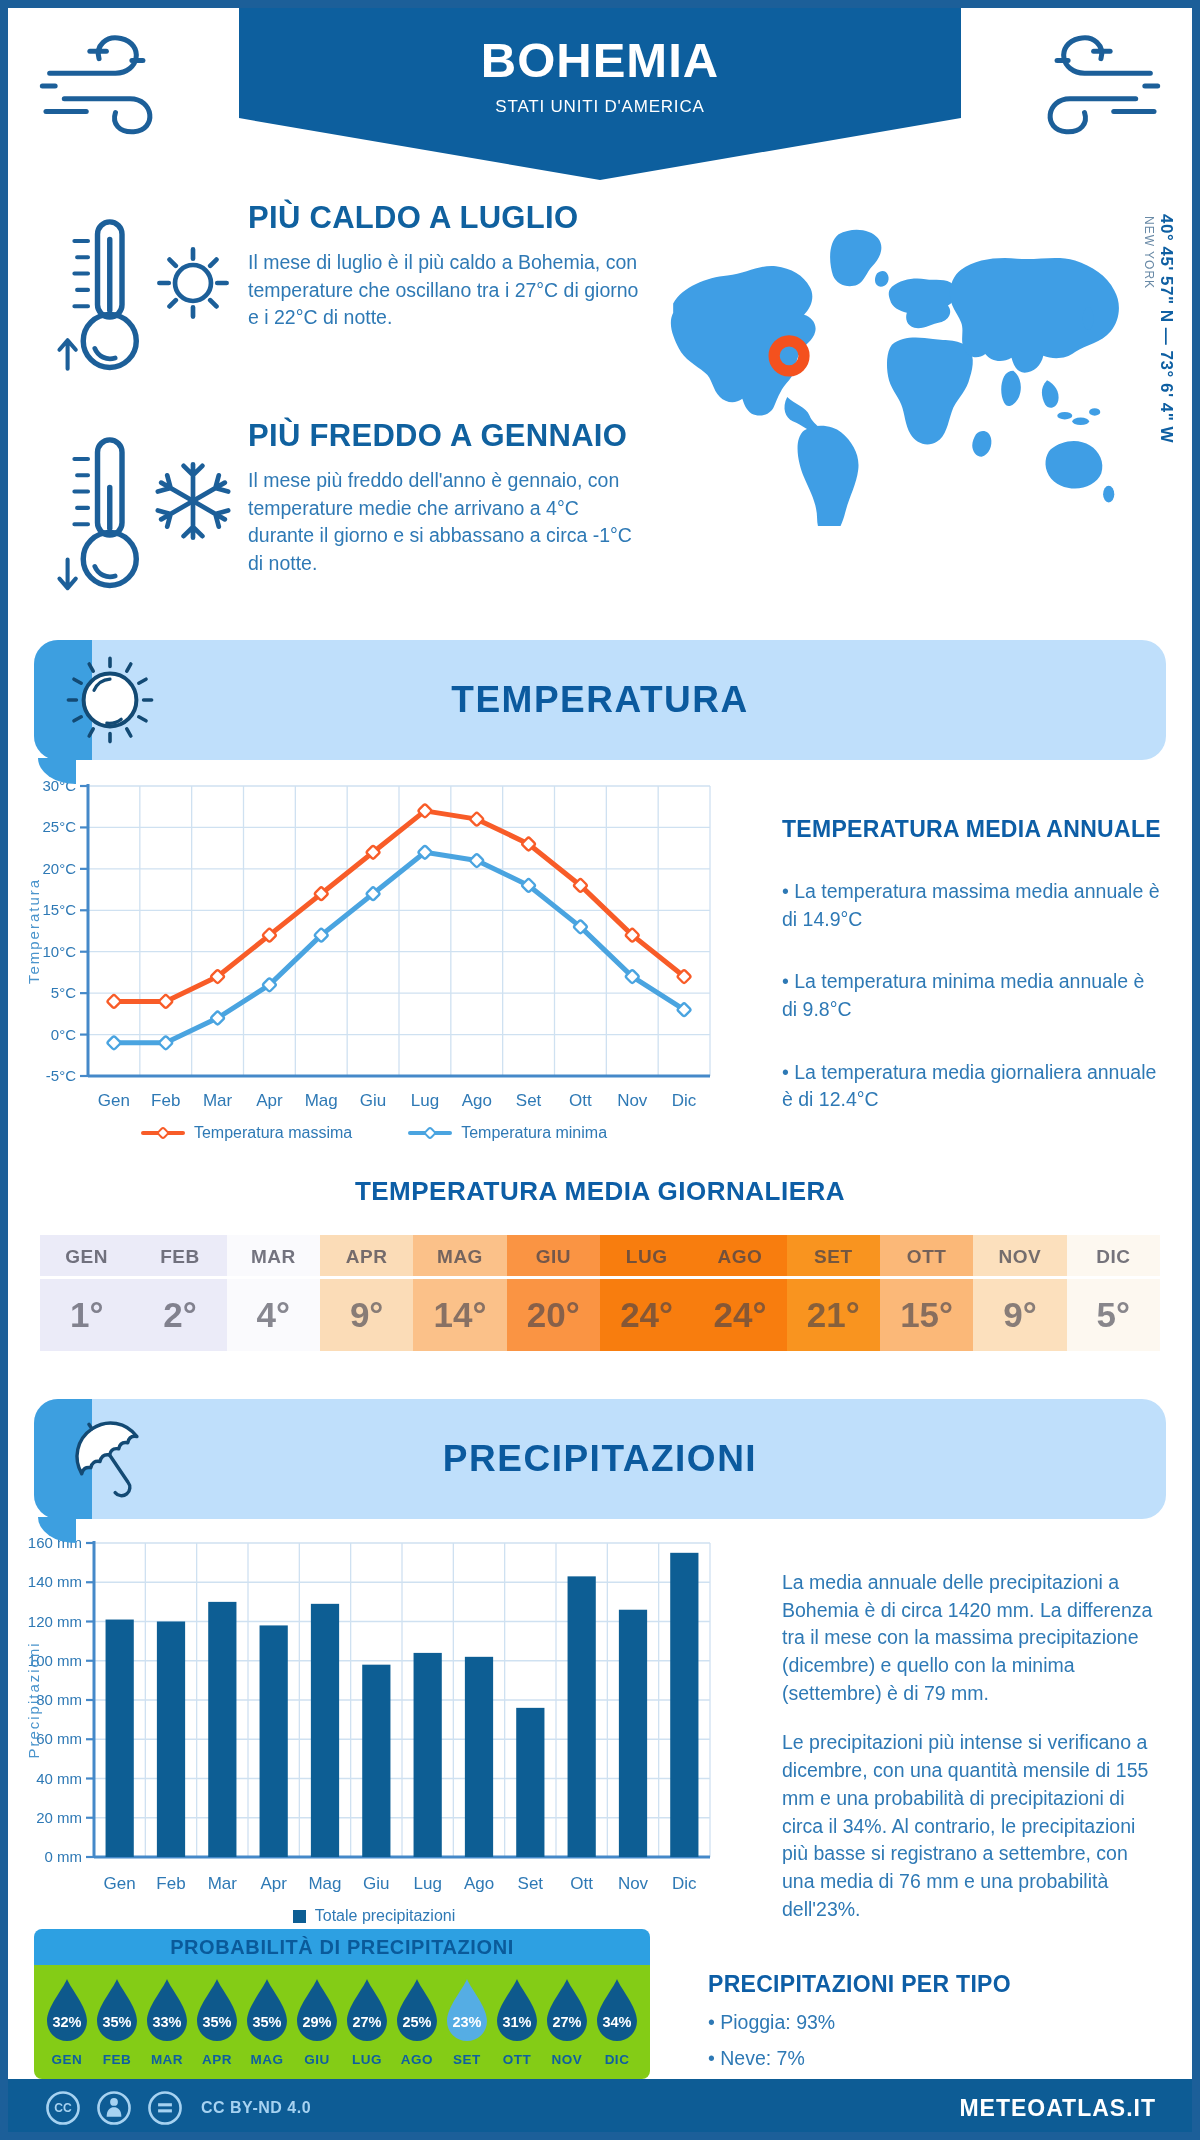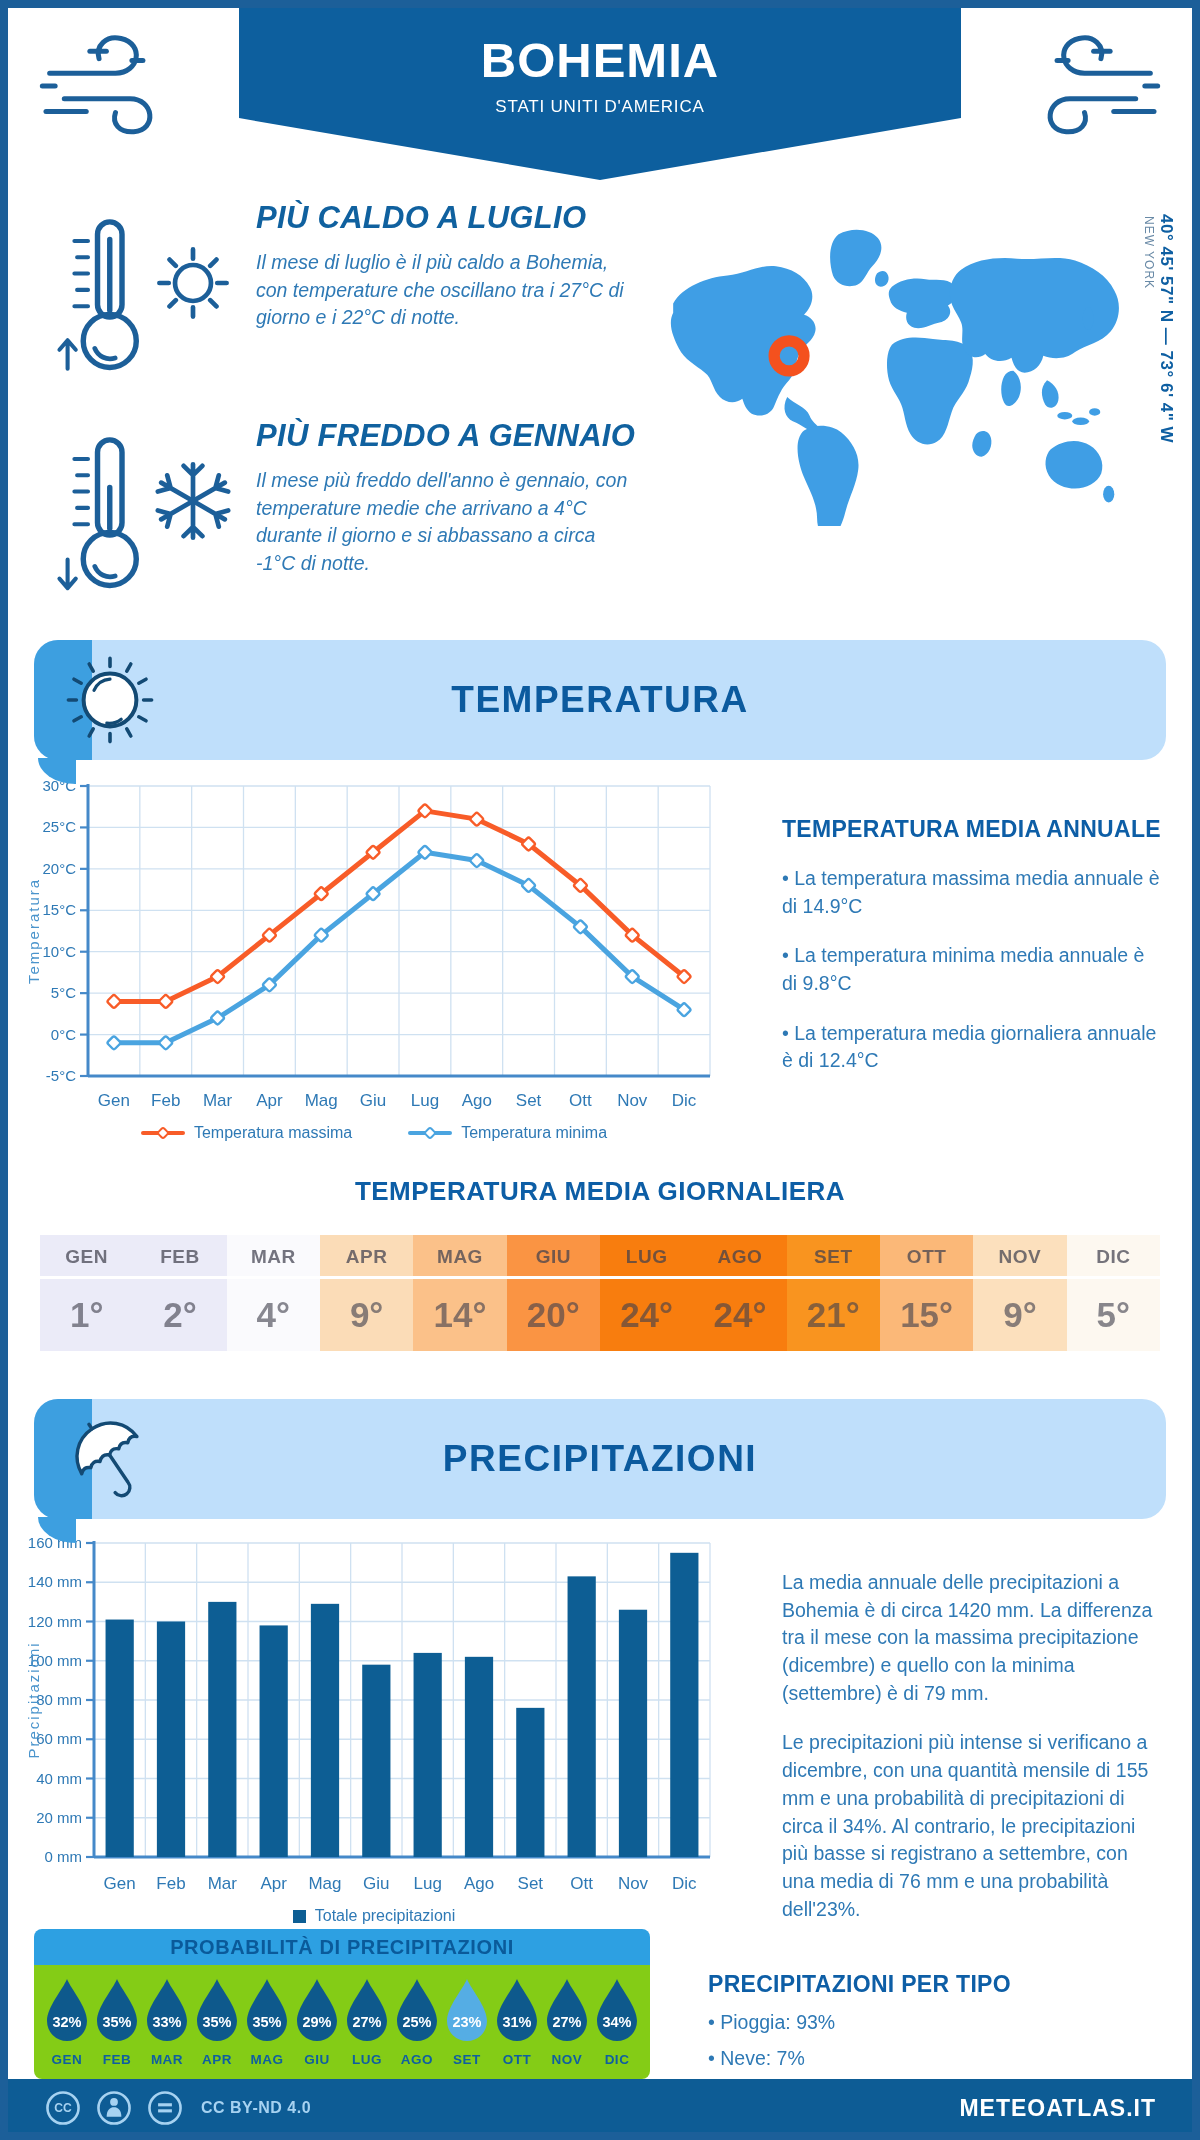--- a/index.html
+++ b/index.html
@@ -14,21 +14,21 @@
   .wind.right { right:26px; transform:scaleX(-1); }
   .banner { position:absolute; left:50%; top:0; transform:translateX(-50%);
             width:722px; height:172px; background:#0d5f9e; text-align:center;
             clip-path:polygon(0 0,100% 0,100% 64%,50% 100%,0 64%); }
   .banner h1 { color:#fff; font-size:49px; font-weight:bold; letter-spacing:1px; margin-top:24px; }
   .banner .sub { color:#fff; font-size:17px; letter-spacing:.8px; margin-top:9px; }
 
   
   .top { display:flex; margin:20px 16px 0 46px; flex:none; }
   .col-left { width:585px; }
-  .highlight { display:flex; gap:24px;font-style:italic; }
+  .highlight { display:flex; gap:16px; }
   .highlight + .highlight { margin-top:22px; }
   .hl-icons { width:178px; flex:none; position:relative; height:196px; }
   .thermo { position:absolute; left:0; top:4px; width:102px; height:182px; }
   .mini-ico { position:absolute; left:96px; top:40px; width:86px; height:86px; }
   .hl-content h2 { color:#10619f; font-size:31px; font-weight:bold; letter-spacing:.3px; }
   .hl-content p { color:#2e79b5; font-size:19.5px; line-height:1.42; margin-top:13px; max-width:400px; }
 
   .col-right { flex:1; position:relative; height:340px; }
   .map-wrap { position:absolute; left:8px; top:10px; width:486px; height:316px; }
   .coords { position:absolute; right:0px; top:14px; height:312px; writing-mode:vertical-rl; }
@@ -51,21 +51,21 @@
   
   .chart-row { display:flex; margin:12px 22px 0 16px; flex:none; }
   .chart-col { width:700px; flex:none; }
   .legend { display:flex; justify-content:center; gap:56px; margin-top:0; }
   .lg-item { display:flex; align-items:center; gap:9px; color:#2e79b5; font-size:16px; }
   .lg-sq { width:13px; height:13px; background:#0d5e94; display:inline-block; }
   .side-col { flex:1; padding:44px 6px 0 58px; }
   .side-col.tight { padding-top:16px; }
   .side-title { color:#0d5ea6; font-size:23px; font-weight:bold; letter-spacing:.3px; }
   .bullets p, .paras p { color:#2e79b5; font-size:19.5px; line-height:1.42; }
-  .bullets p { margin-top:22px; }
+  .bullets p { margin-top:35px; }
   .paras p { margin-top:22px; }
 
   
   .daily { margin-top:34px; flex:none; }
   .daily h3 { text-align:center; color:#0d5ea6; font-size:26px; font-weight:bold; letter-spacing:.5px; }
   .mtable { display:flex; margin:28px 32px 0; }
   .mcol { flex:1; text-align:center; }
   .ctop { height:44px; line-height:44px; font-size:19px; font-weight:bold;
           color:rgba(64,64,78,.72); letter-spacing:.5px; border-bottom:3px solid #fff; }
   .cval { height:72px; line-height:72px; font-size:35px; font-weight:bold; color:rgba(64,64,78,.62); }

